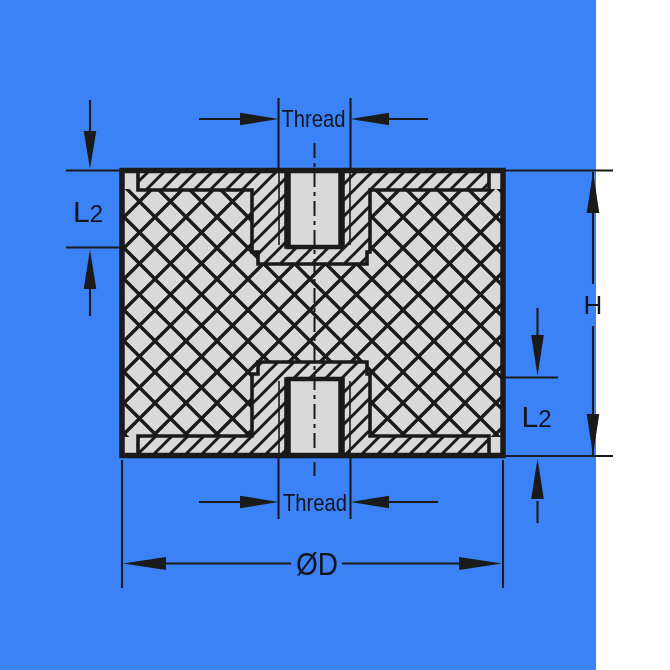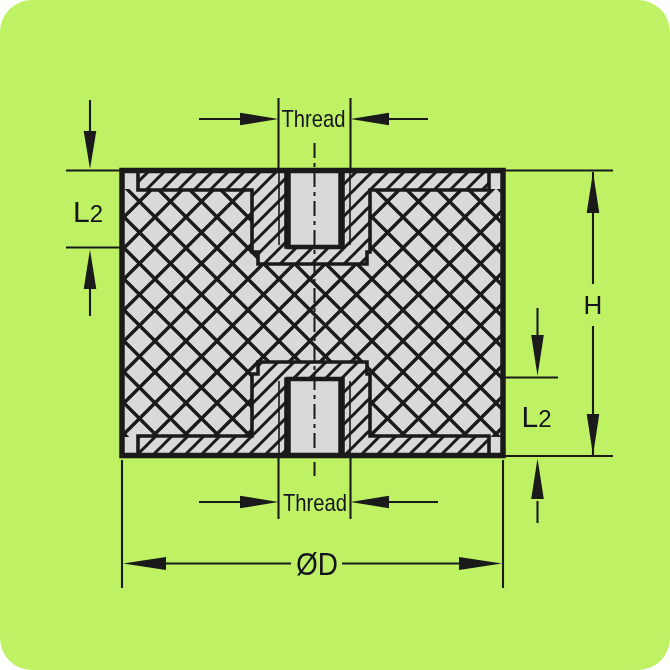--- a/index.html
+++ b/index.html
@@ -6,24 +6,23 @@
     margin: 0;
     padding: 0;
     background: #ffffff;
     width: 670px;
     height: 670px;
     overflow: hidden;
     font-family: "Liberation Sans", sans-serif;
   }
   .stage {
     position: relative;
-    width: 670px;
+    width: 596px;
     height: 670px;
-    background: #bef264;
-    border-radius: 32px;
+    background: #3b82f6;
   }
   svg { display: block; }
   .dim-text {
     font-family: "Liberation Sans", sans-serif;
     fill: #14141f;
   }
 </style>
 </head>
 <body>
 

